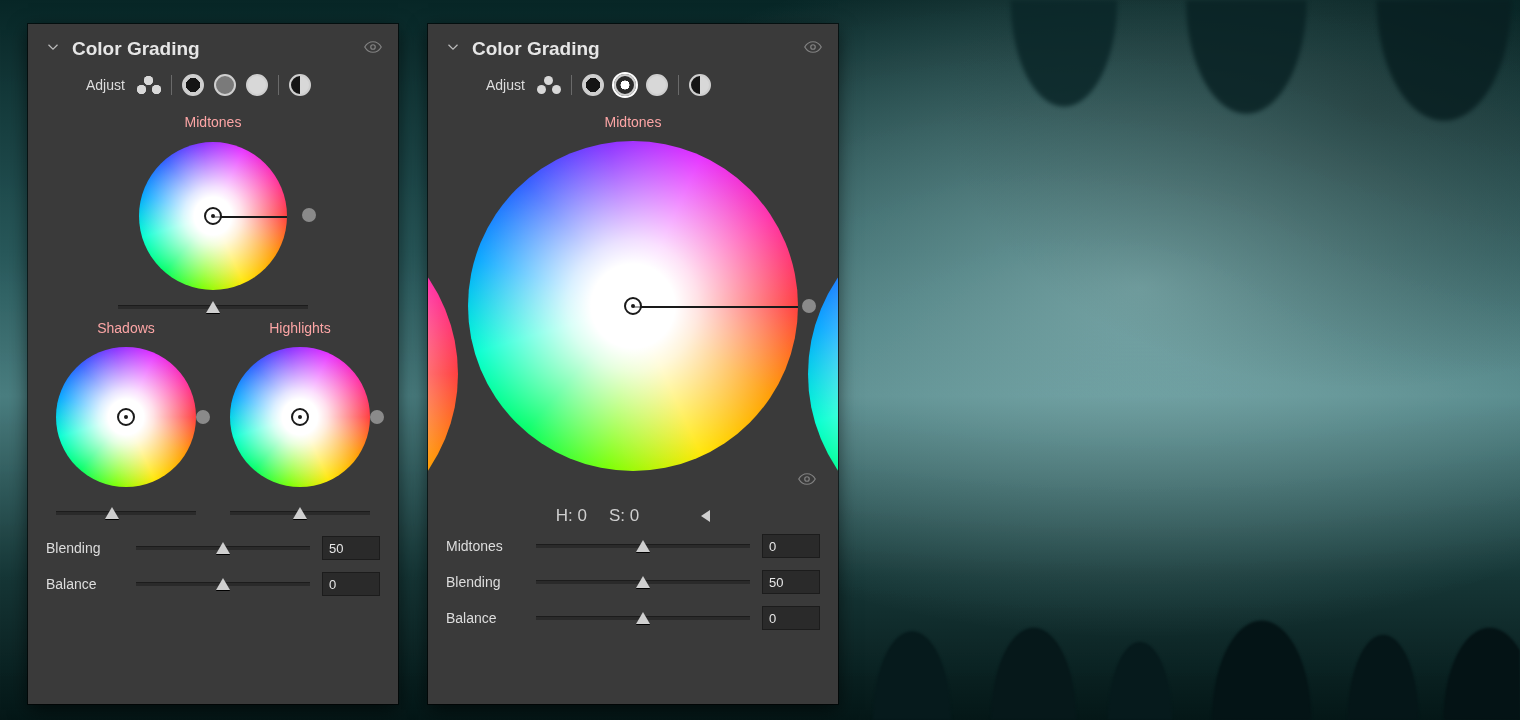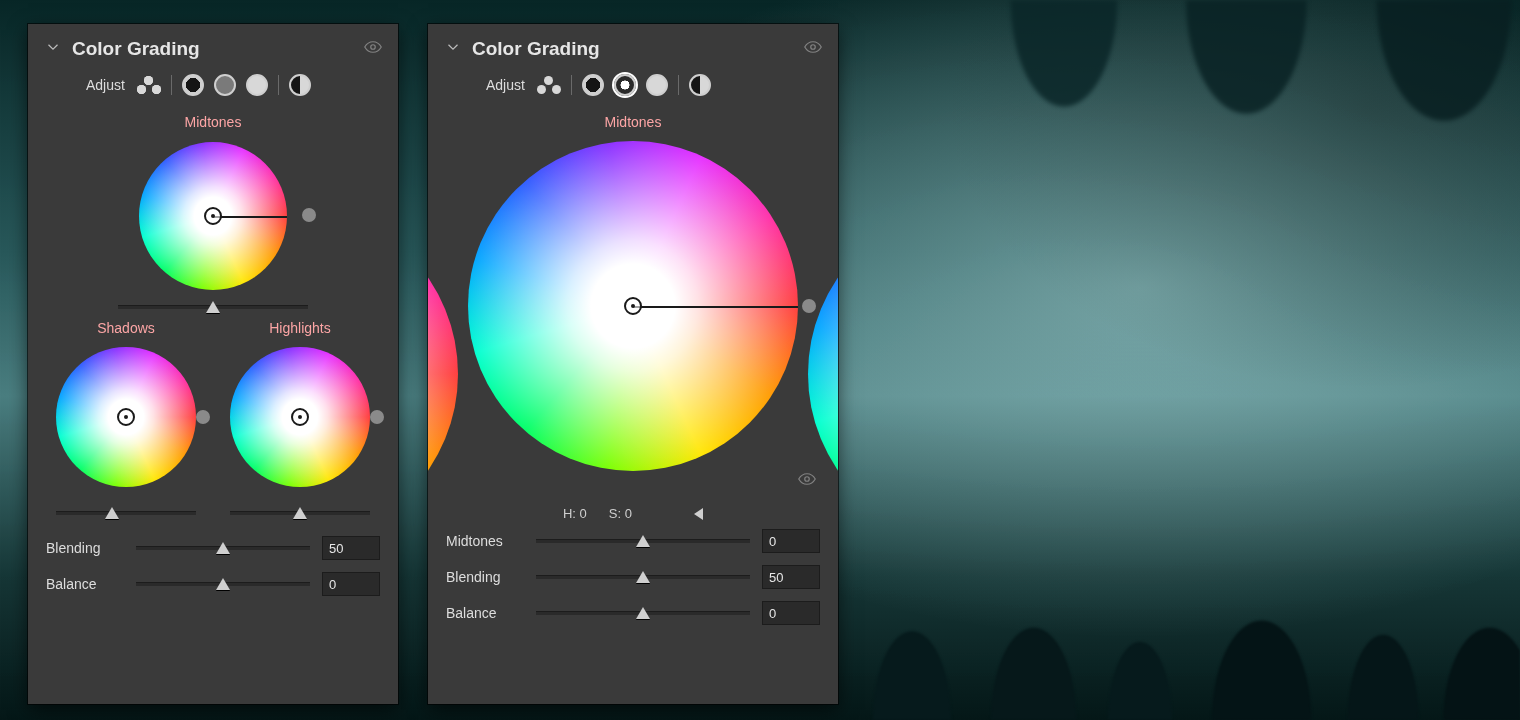--- a/index.html
+++ b/index.html
@@ -61,21 +61,21 @@
   .peek{position:absolute;width:36px;border-radius:50%;
     background:conic-gradient(from 90deg,#ff3b3b,#ff9a00,#ffe600,#7bff00,#00ff66,#00ffd0,#00a6ff,#2e5bff,#8a2eff,#e62eff,#ff2ea6,#ff3b3b)}
   .peek::after{content:"";position:absolute;inset:0;border-radius:50%;background:radial-gradient(circle at 50% 50%,#fff 0 18%,rgba(255,255,255,.85) 28%,rgba(255,255,255,0) 72%)}
 
   .sld{position:relative;height:14px}
   .sld .track{position:absolute;left:0;right:0;top:50%;height:3px;background:#2a2a2a;border-top:1px solid #1c1c1c;transform:translateY(-50%)}
   .sld .thumb{position:absolute;top:50%;transform:translate(-50%,-50%);width:0;height:0;border-left:7px solid transparent;border-right:7px solid transparent;border-bottom:12px solid #cfcfcf;filter:drop-shadow(0 1px 0 #000)}
   .row{display:flex;align-items:center;gap:12px;padding:6px 18px}
   .row .rlbl{width:78px;font-size:14px;color:#ddd}
   .val{width:44px;height:22px;background:#2a2a2a;border:1px solid #1c1c1c;color:#e6e6e6;font-size:13px;display:flex;align-items:center;padding:0 6px}
-  .hs{display:flex;gap:22px;justify-content:center;font-size:13px;color:#cfcfcf;margin:10px 0 2px;align-items:center}
+  .hs{display:flex;gap:22px;justify-content:center;font-size:17px;color:#cfcfcf;margin:10px 0 2px;align-items:center}
   .tri-left{width:0;height:0;border-top:6px solid transparent;border-bottom:6px solid transparent;border-right:9px solid #cfcfcf;margin-left:40px;cursor:pointer}
 
   .twocol{display:flex;gap:14px;padding:0 18px}
   .col{flex:1;display:flex;flex-direction:column;align-items:center}
   svg.ic{width:18px;height:18px;stroke:#bdbdbd;fill:none;stroke-width:1.6}
 </style>
 </head>
 <body>
 
 <div class="backdrop"></div>

